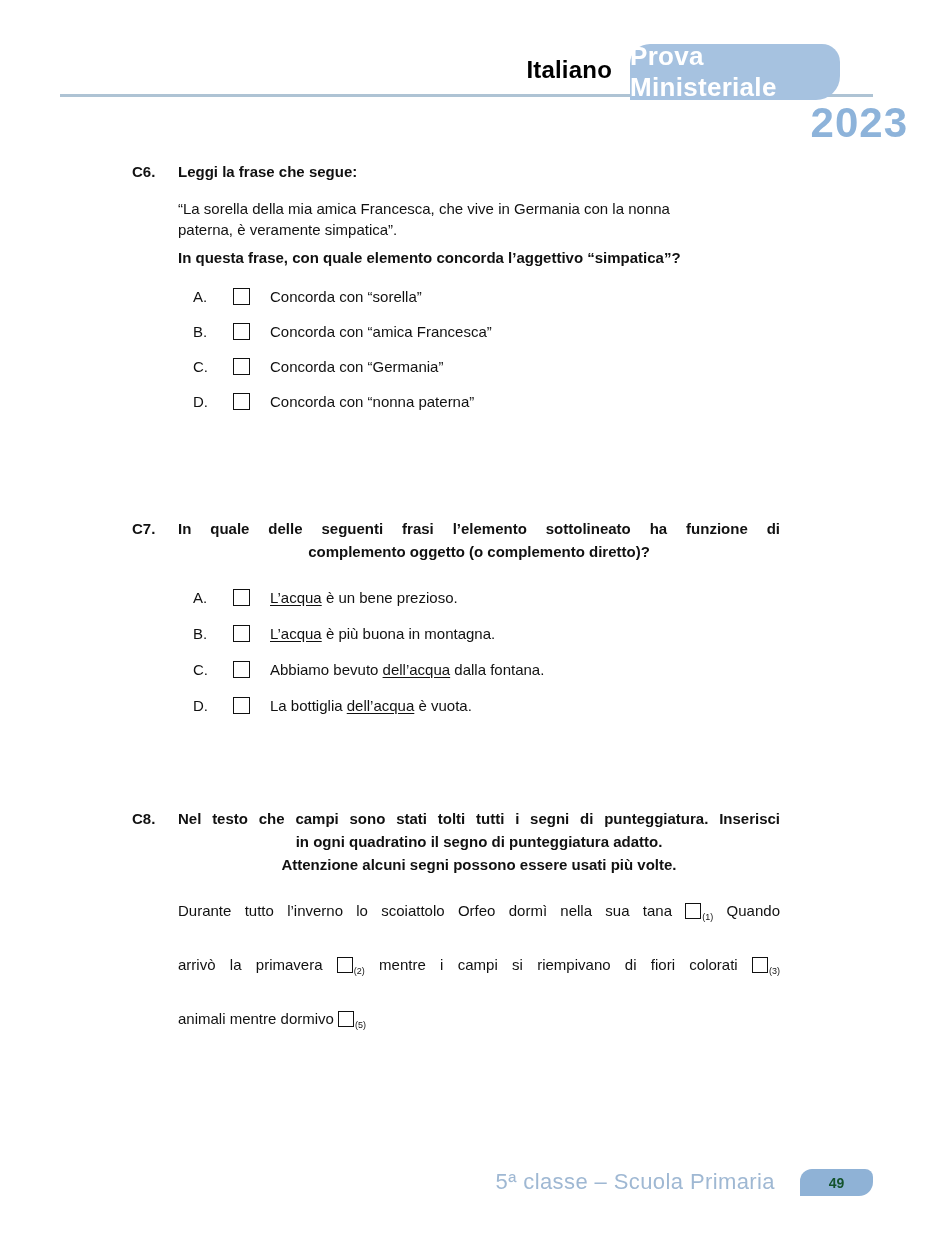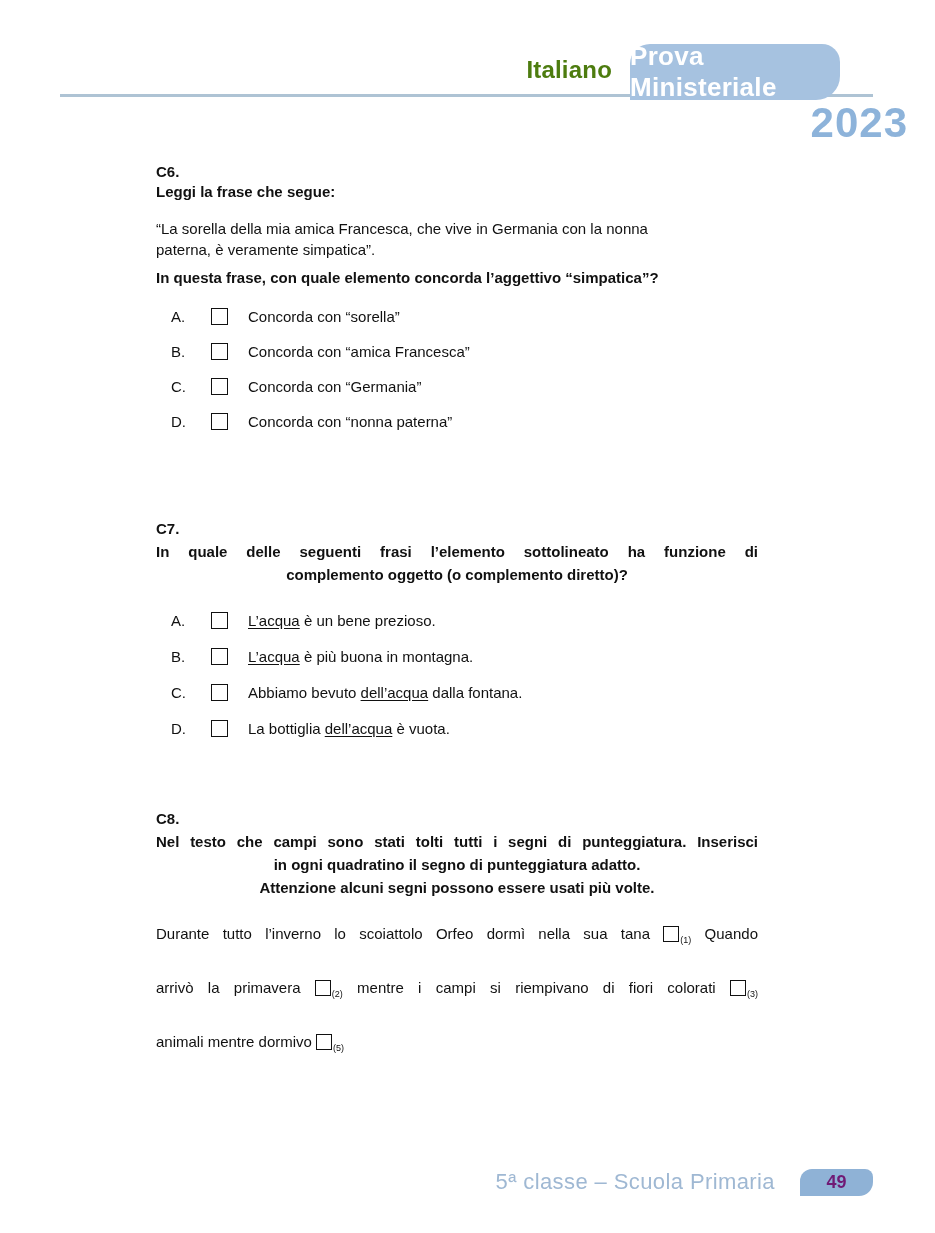--- a/index.html
+++ b/index.html
@@ -5,35 +5,35 @@
   html,body { margin:0; padding:0; background:#ffffff; }
   .page {
     position:relative; width:935px; height:1233px; background:#ffffff;
     font-family:"Liberation Sans", sans-serif; color:#111111; overflow:hidden;
   }
 
   
   .hdr-rule { position:absolute; left:60px; top:94px; width:813px; height:3px; background:#aec3d4; }
   .hdr-subject {
     position:absolute; top:56px; right:323px; font-size:24px; font-weight:700;
-    color:#4d7c0f; letter-spacing:0.2px;
+    color:#000000; letter-spacing:0.2px;
   }
   .hdr-badge {
     position:absolute; left:630px; top:44px; width:210px; height:56px;
     background:#a6c2e0; border-radius:20px 18px 24px 0;
     display:flex; align-items:center; justify-content:center;
   }
   .hdr-badge span { color:#ffffff; font-size:26px; font-weight:700; letter-spacing:0.3px; }
   .hdr-year {
     position:absolute; top:102px; right:27px; font-size:42px; line-height:1;
     font-weight:700; color:#8db3da; letter-spacing:1px;
   }
 
   
-  .question { position:absolute; left:156px; width:648px; display:flex; font-size:15px;flex-direction:column; }
+  .question { position:absolute; left:132px; width:648px; display:flex; font-size:15px; }
   .q-c6 { top:162px; }
   .q-c7 { top:517px; }
   .q-c8 { top:807px; }
   .qnum { width:46px; font-weight:700; line-height:20px; flex:none; }
   .q-c7 .qnum, .q-c8 .qnum { line-height:23px; }
   .qbody { width:602px; flex:none; }
   .b { font-weight:700; }
 
   .c6-title { line-height:20px; margin-bottom:16px; }
   .c6-quote div { line-height:21px; }
@@ -70,21 +70,21 @@
   
   .ftr-label {
     position:absolute; top:1168px; right:160px; font-size:22px; line-height:28px;
     color:#9fb8d3; letter-spacing:0.4px;
   }
   .ftr-badge {
     position:absolute; left:800px; top:1169px; width:73px; height:27px;
     background:#8fb2d6; border-radius:12px 8px 14px 0;
     display:flex; align-items:center; justify-content:center;
   }
-  .ftr-badge span { color:#701a75; font-weight:700; font-size:18px; }
+  .ftr-badge span { color:#14532d; font-weight:700; font-size:14px; }
 </style>
 </head>
 <body>
 
 <div class="page">
 
   <div class="hdr-rule"></div>
   <div class="hdr-subject">Italiano</div>
   <div class="hdr-badge">
     <span>Prova Ministeriale</span>

